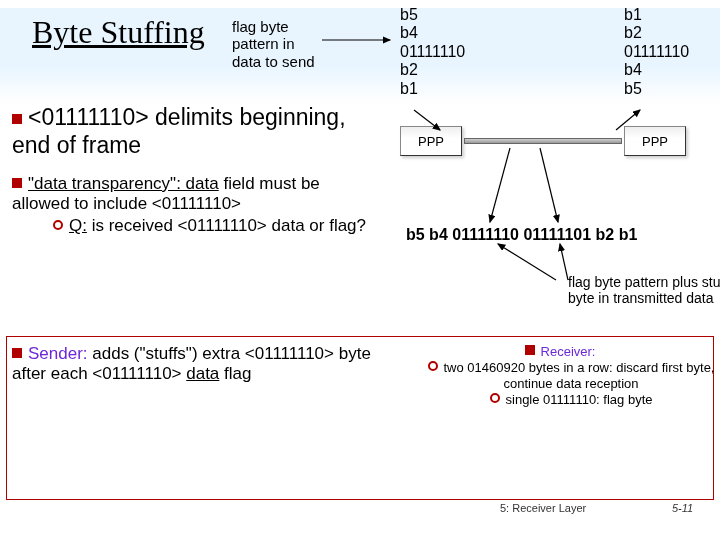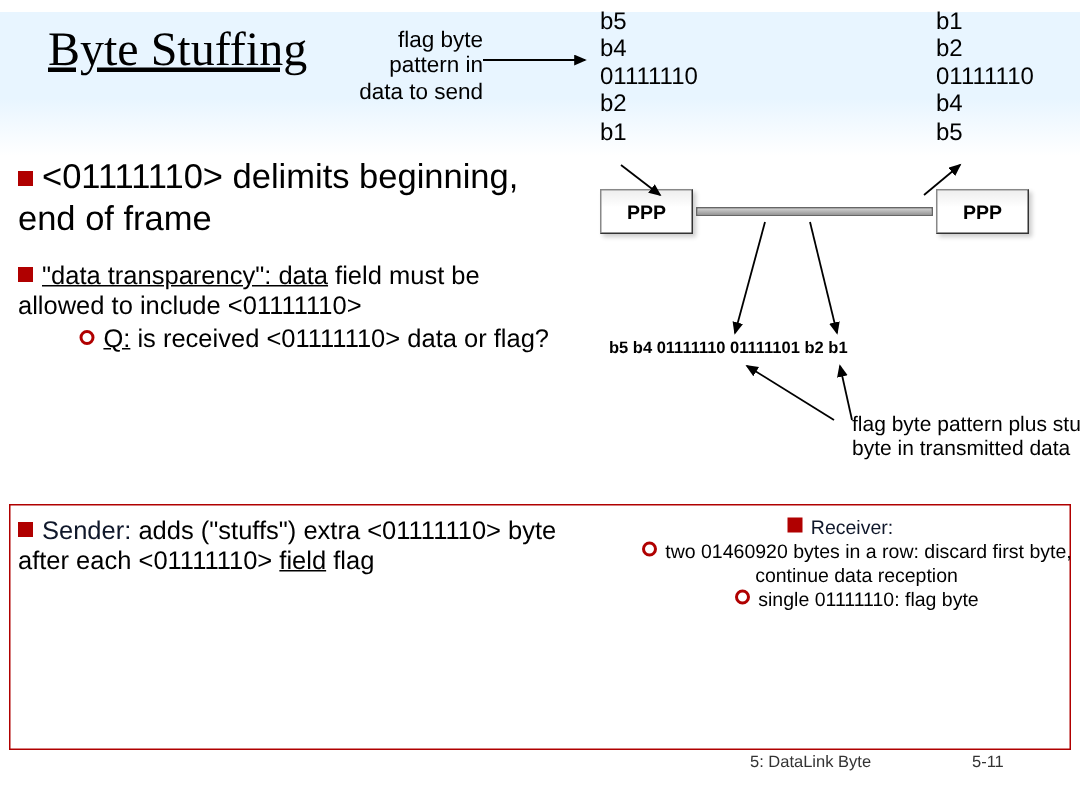--- a/index.html
+++ b/index.html
@@ -26,21 +26,20 @@
     font-size: 32px;
     text-decoration: underline;
     margin-left: 20px;
   }
   .flag-label {
     position: absolute;
     left: 232px; top: 18px;
     width: 90px;
     font-size: 15px;
     line-height: 1.15;
-    text-align: right;
   }
   .bullet {
     display: inline-block;
     width: 10px; height: 10px;
     background: #b00000;
     margin-right: 6px;
     vertical-align: 1px;
   }
   .circ {
     display: inline-block;
@@ -85,32 +84,33 @@
   }
   .p4 {
     position: absolute;
     left: 400px; top: 344px;
     width: 320px;
     line-height: 1.2;
     font-size: 13px;
     text-align: center;
   }
   .p4 .sub { padding-left: 22px; line-height: 1.25;}
-  .red { color: #0f172a; }
+  .red { color: #6d28d9; }
   .footer {
     position: absolute;
     left: 500px; top: 502px;
     font-size: 11px;
     color: #333;
   }
   .pagenum {
     position: absolute;
-    left: 648px; top: 502px;
+    left: 672px; top: 502px;
     font-size: 11px;
     color: #333;
+    font-style: italic;
   }
   .diagram {
     position: absolute;
     left: 380px; top: 10px;
     width: 330px; height: 210px;
   }
   .bytecol {
     position: absolute;
     width: 72px;
     text-align: left;
@@ -121,41 +121,41 @@
   .pppbox {
     position: absolute;
     width: 62px; height: 30px;
     border-top: 1px solid #888;
     border-left: 1px solid #888;
     border-right: 1px solid #333;
     border-bottom: 1px solid #333;
     background: linear-gradient(#eee, #fff 40%);
     text-align: center;
     font-size: 13px;
-    font-weight: bold;
+    font-weight: normal;
     line-height: 30px;
     box-shadow: 2px 2px 3px rgba(0,0,0,0.2);
   }
   .linkbar {
     position: absolute;
     height: 6px;
     background: linear-gradient(#d0d0d0, #999);
     border: 1px solid #666;
   }
   .after-label {
     position: absolute;
     left: 568px; top: 274px;
     width: 180px;
     font-size: 14px;
     line-height: 1.15;
   }
   .stream {
     position: absolute;
     left: 406px; top: 226px;
-    font-size: 11px;
+    font-size: 16px;
     font-weight: bold;
     white-space: nowrap;
   }
   svg.arrows {
     position: absolute;
     left: 0; top: 0;
     width: 720px; height: 540px;
     pointer-events: none;
   }
 </style>
@@ -176,21 +176,21 @@
     <span class="bullet"></span><span class="underline">"data transparency": data</span><span> field must be allowed to include  &lt;01111110&gt;</span>
   </div>
   <div class="sub">
     <span class="circ"></span><span class="underline">Q:</span><span> is received &lt;01111110&gt; data or flag?</span>
   </div>
 </div>
 
 <div class="redbox"></div>
 
 <div class="p3">
-  <span class="bullet"></span><span class="red">Sender:</span><span> adds ("stuffs") extra &lt;01111110&gt; byte after each &lt;01111110&gt; </span><span class="underline">field</span><span>  flag</span>
+  <span class="bullet"></span><span class="red">Sender:</span><span> adds ("stuffs") extra &lt;01111110&gt; byte after each &lt;01111110&gt; </span><span class="underline">data</span><span>  flag</span>
 </div>
 
 <div class="p4">
   <div>
     <span class="bullet"></span><span class="red">Receiver:</span>
   </div>
   <div class="sub">
     <span class="circ"></span><span>two 01460920 bytes in a row: discard first byte, continue data reception</span>
   </div>
   <div class="sub">
@@ -215,21 +215,21 @@
   </div>
   <div class="pppbox" style="left:20px; top:116px;">PPP</div>
   <div class="pppbox" style="left:244px; top:116px;">PPP</div>
   <div class="linkbar" style="left:84px; top:128px; width:158px;"></div>
 </div>
 
 <div class="stream">b5 b4 01111110 01111101 b2 b1</div>
 
 <div class="after-label">flag byte pattern plus stuffed byte in transmitted  data</div>
 
-<div class="footer">5: DataLink Byte</div>
+<div class="footer">5: Receiver Layer</div>
 <div class="pagenum">5-11</div>
 
 <svg class="arrows">
   <defs>
     <marker id="ah" markerWidth="8" markerHeight="8" refX="6" refY="3" orient="auto">
       <path d="M0,0 L7,3 L0,6 Z" fill="#000"></path>
     </marker>
   </defs>
 
   <line x1="322" y1="40" x2="390" y2="40" stroke="#000" stroke-width="1.2" marker-end="url(#ah)"></line>

